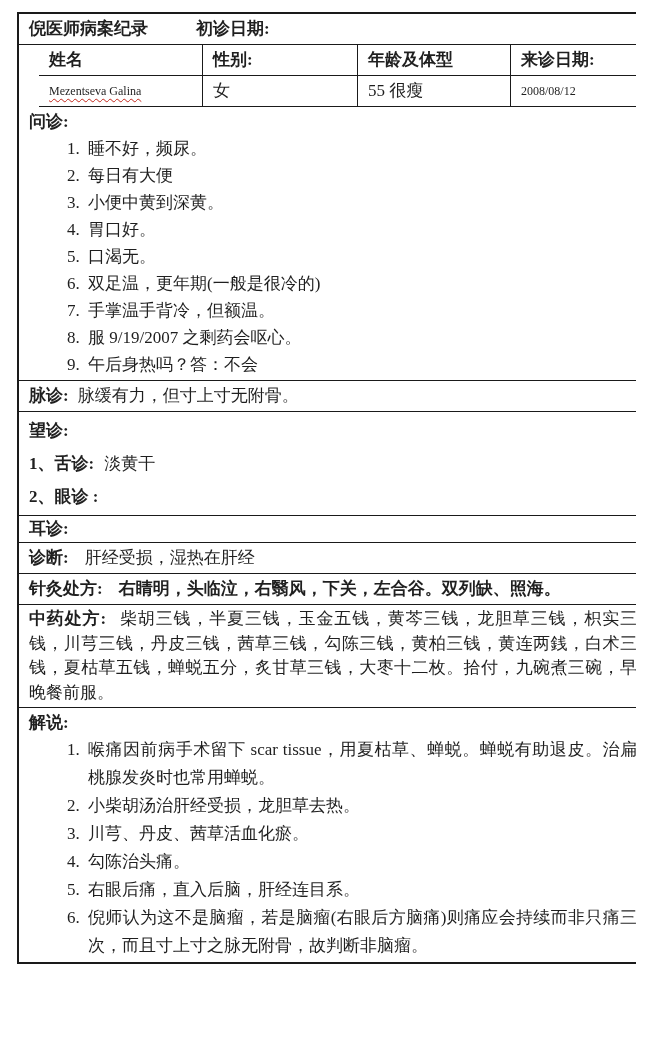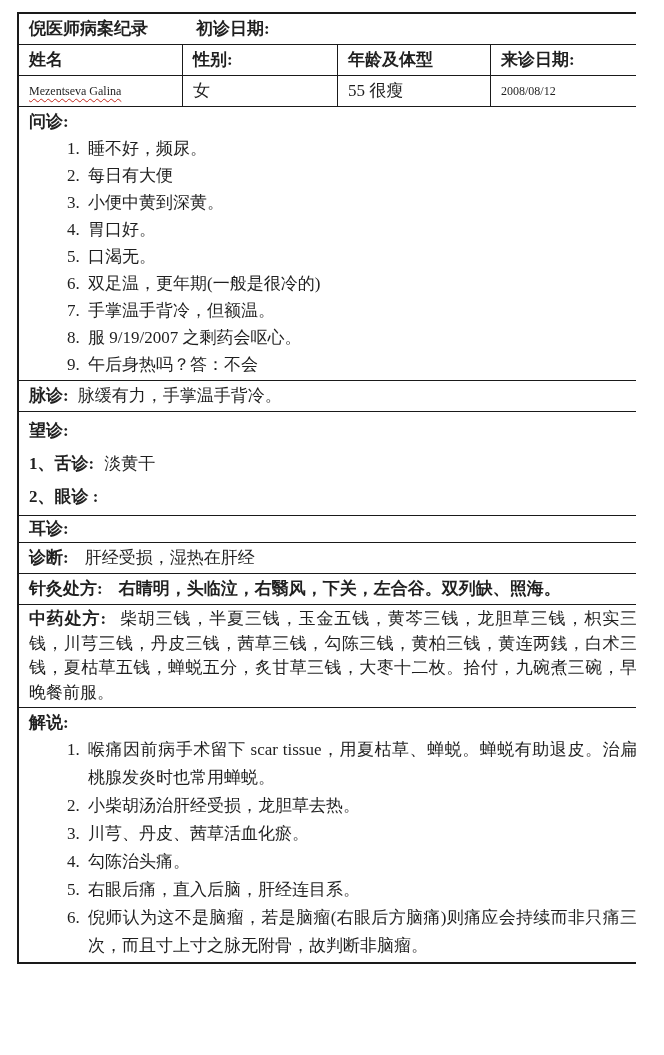--- a/index.html
+++ b/index.html
@@ -43,20 +43,21 @@
     min-height: 29px;
     display: flex;
     align-items: center;
   }
   .title-row .first-visit { margin-left: 48px; }
   
   .grid-row {
     display: flex;
     padding: 0;
     min-height: 28px;
+    margin-left: 20px;
   }
   .grid-row .cell {
     padding: 2px 10px;
     display: flex;
     align-items: center;
   }
   .grid-row .cell + .cell { border-left: 1px solid var(--border); }
   .c1 { width: 163px; }
   .c2 { width: 155px; }
   .c3 { width: 153px; }
@@ -139,21 +140,21 @@
           <li>胃口好。</li>
           <li>口渴无。</li>
           <li>双足温，更年期(一般是很冷的)</li>
           <li>手掌温手背冷，但额温。</li>
           <li>服 9/19/2007 之剩药会呕心。</li>
           <li>午后身热吗？答：不会</li>
         </ol>
     </div>
 
     <div class="row inline-row sec-pulse">
-      <span class="b lbl">脉诊:</span><span>脉缓有力，手掌温手背冷。</span>
+      <span class="b lbl">脉诊:</span><span>脉缓有力，但寸上寸无附骨。</span>
     </div>
 
     <div class="row section sec-observation">
       <div class="b obs-line">望诊:</div>
       <div class="obs-line">
         <span class="b lbl">1、舌诊:</span><span>淡黄干</span>
       </div>
       <div class="obs-line">
         <span class="b">2、眼诊 :</span>
       </div>

